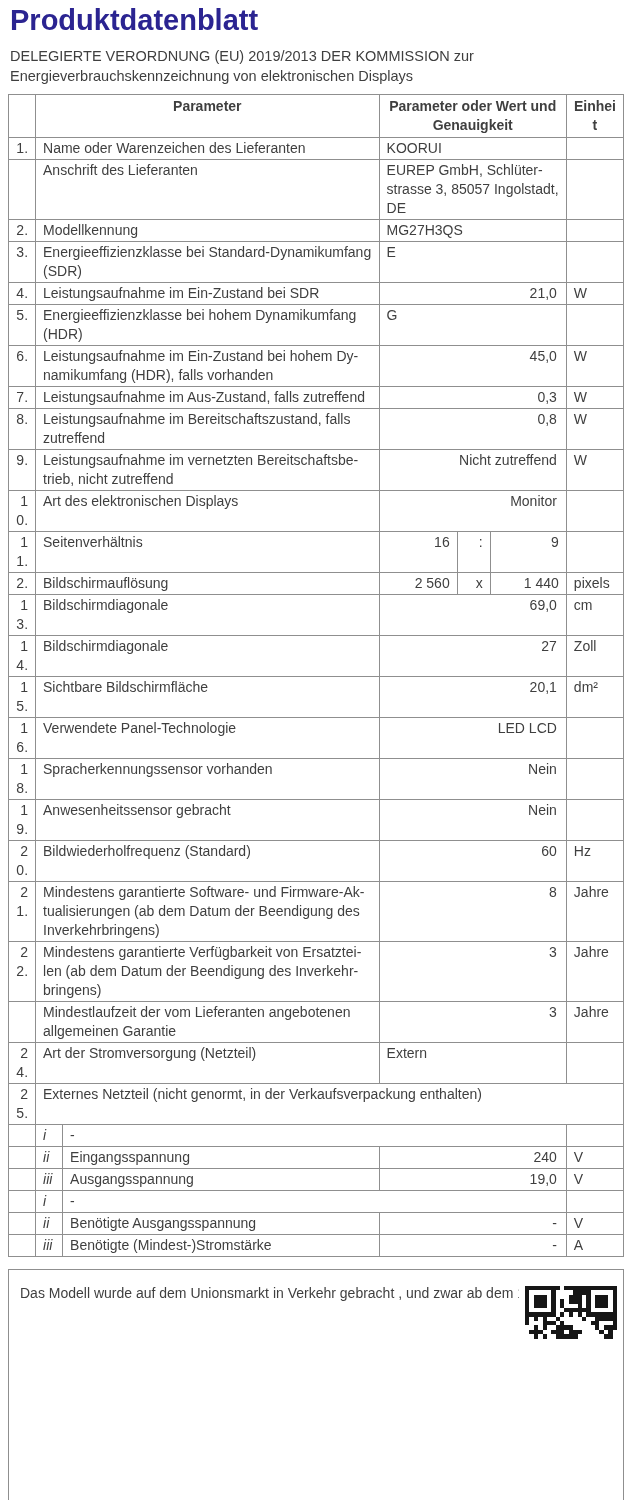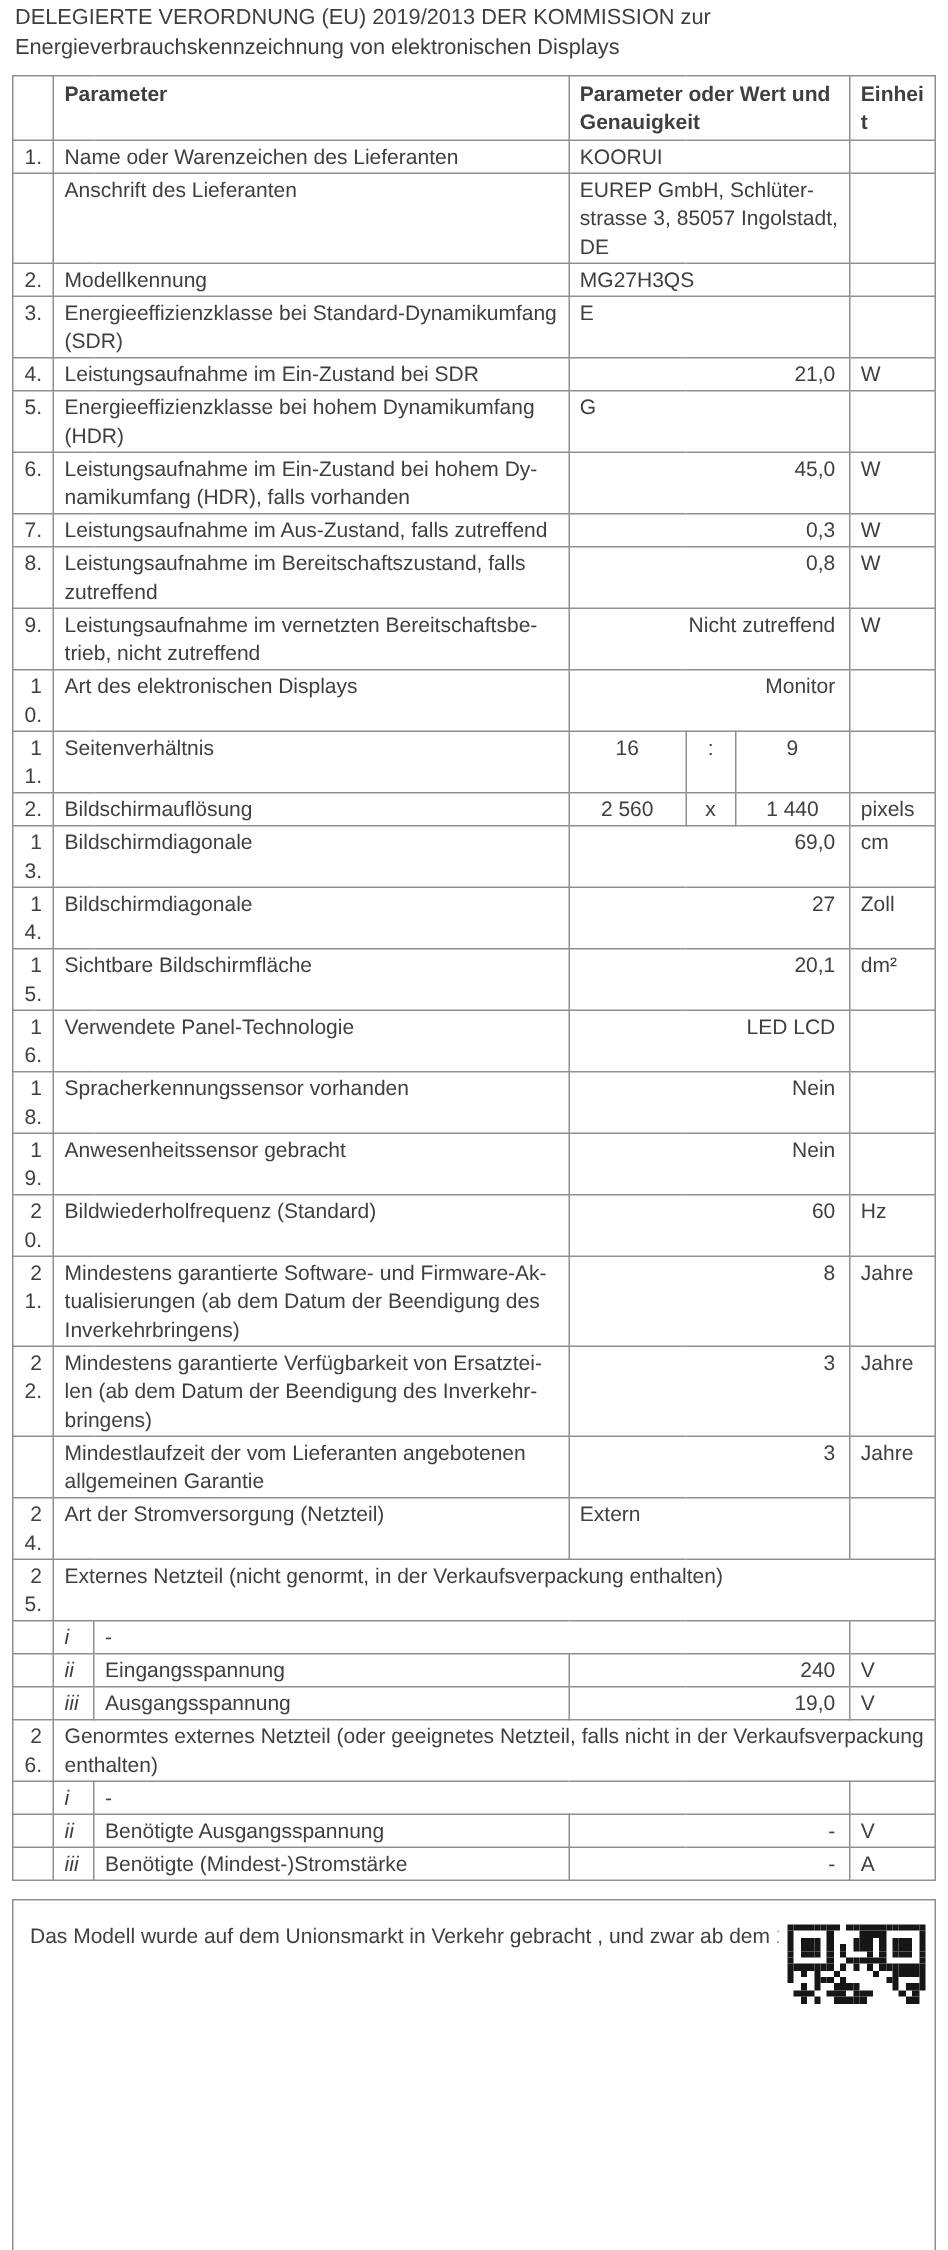--- a/index.html
+++ b/index.html
@@ -3,39 +3,40 @@
 <meta charset="utf-8">
 <style>
   html,body{margin:0;padding:0;background:#fff;}
   body{width:632px;font-family:"Liberation Sans",sans-serif;color:#3f3f3f;}
   .page{padding:2px 8px 10px 8px;position:relative;}
   h1.title{margin:2px 0 10px 2px;font-size:29px;line-height:32px;font-weight:bold;color:#2b2491;letter-spacing:0px;}
   p.subtitle{margin:0 0 8px 2px;font-size:14.5px;line-height:20px;max-width:470px;color:#3f3f3f;}
 
   table.sheet{border-collapse:collapse;table-layout:fixed;width:616px;}
   table.sheet th,table.sheet td{border:1px solid #8f8f8f;font-size:14px;line-height:19px;vertical-align:top;padding:1px 7px;color:#3f3f3f;word-wrap:break-word;}
-  table.sheet th{font-weight:bold;text-align:left;padding:2px 7px;}
+  table.sheet th{font-weight:bold;text-align:center;padding:2px 7px;}
   td.num,th.num{text-align:right;padding:1px 5px;}
   td.sub{font-style:italic;padding:1px 5px;}
   td.val.right{text-align:right;padding-right:9px;}
-  td.val.center{text-align:center;}
+  td.val.center{text-align:right;}
   td.label{padding-left:7px;}
   td.unit{padding-left:8px;}
 
   .footer-box{position:relative;margin-top:12px;border:1px solid #8f8f8f;width:592px;padding:14px 11px 12px 11px;min-height:322px;}
   .market{margin:0 0 70px 0;font-size:14px;line-height:19px;white-space:nowrap;overflow:hidden;}
 
   .qr{position:absolute;top:14px;right:6px;width:92px;height:92px;background:#fff;padding:2px 0 2px 6px;display:grid;grid-template-rows:repeat(21,1fr);grid-template-columns:repeat(21,1fr);}
   .qr i{background:#161616;}
 </style>
 </head>
 <body>
 
 <div class="page">
 
+  <h1 class="title">Produktdatenblatt</h1>
   <p class="subtitle">DELEGIERTE VERORDNUNG (EU) 2019/2013 DER KOMMISSION zur Energieverbrauchskennzeichnung von elektronischen Displays</p>
 
   <table class="sheet">
     <colgroup>
       <col style="width:27px">
         <col style="width:27px">
         <col style="width:316px">
       <col style="width:78px">
         <col style="width:33px">
         <col style="width:76px">
@@ -214,24 +215,20 @@
           <td class="label">Eingangsspannung</td>
           <td class="val right" colspan="3">240</td>
           <td class="unit">V</td>
         </tr>
         <tr>
           <td class="num"></td>
           <td class="sub">iii</td>
           <td class="label">Ausgangsspannung</td>
           <td class="val right" colspan="3">19,0</td>
           <td class="unit">V</td>
-        </tr>
-        <tr>
-          <td class="num">26.</td>
-          <td class="label" colspan="6">Genormtes externes Netzteil (oder geeignetes Netzteil, falls nicht in der Verkaufsverpackung enthalten)</td>
         </tr>
         <tr>
           <td class="num"></td>
           <td class="sub">i</td>
           <td class="label" colspan="4">-</td>
           <td class="unit"></td>
         </tr>
         <tr>
           <td class="num"></td>
           <td class="sub">ii</td>

